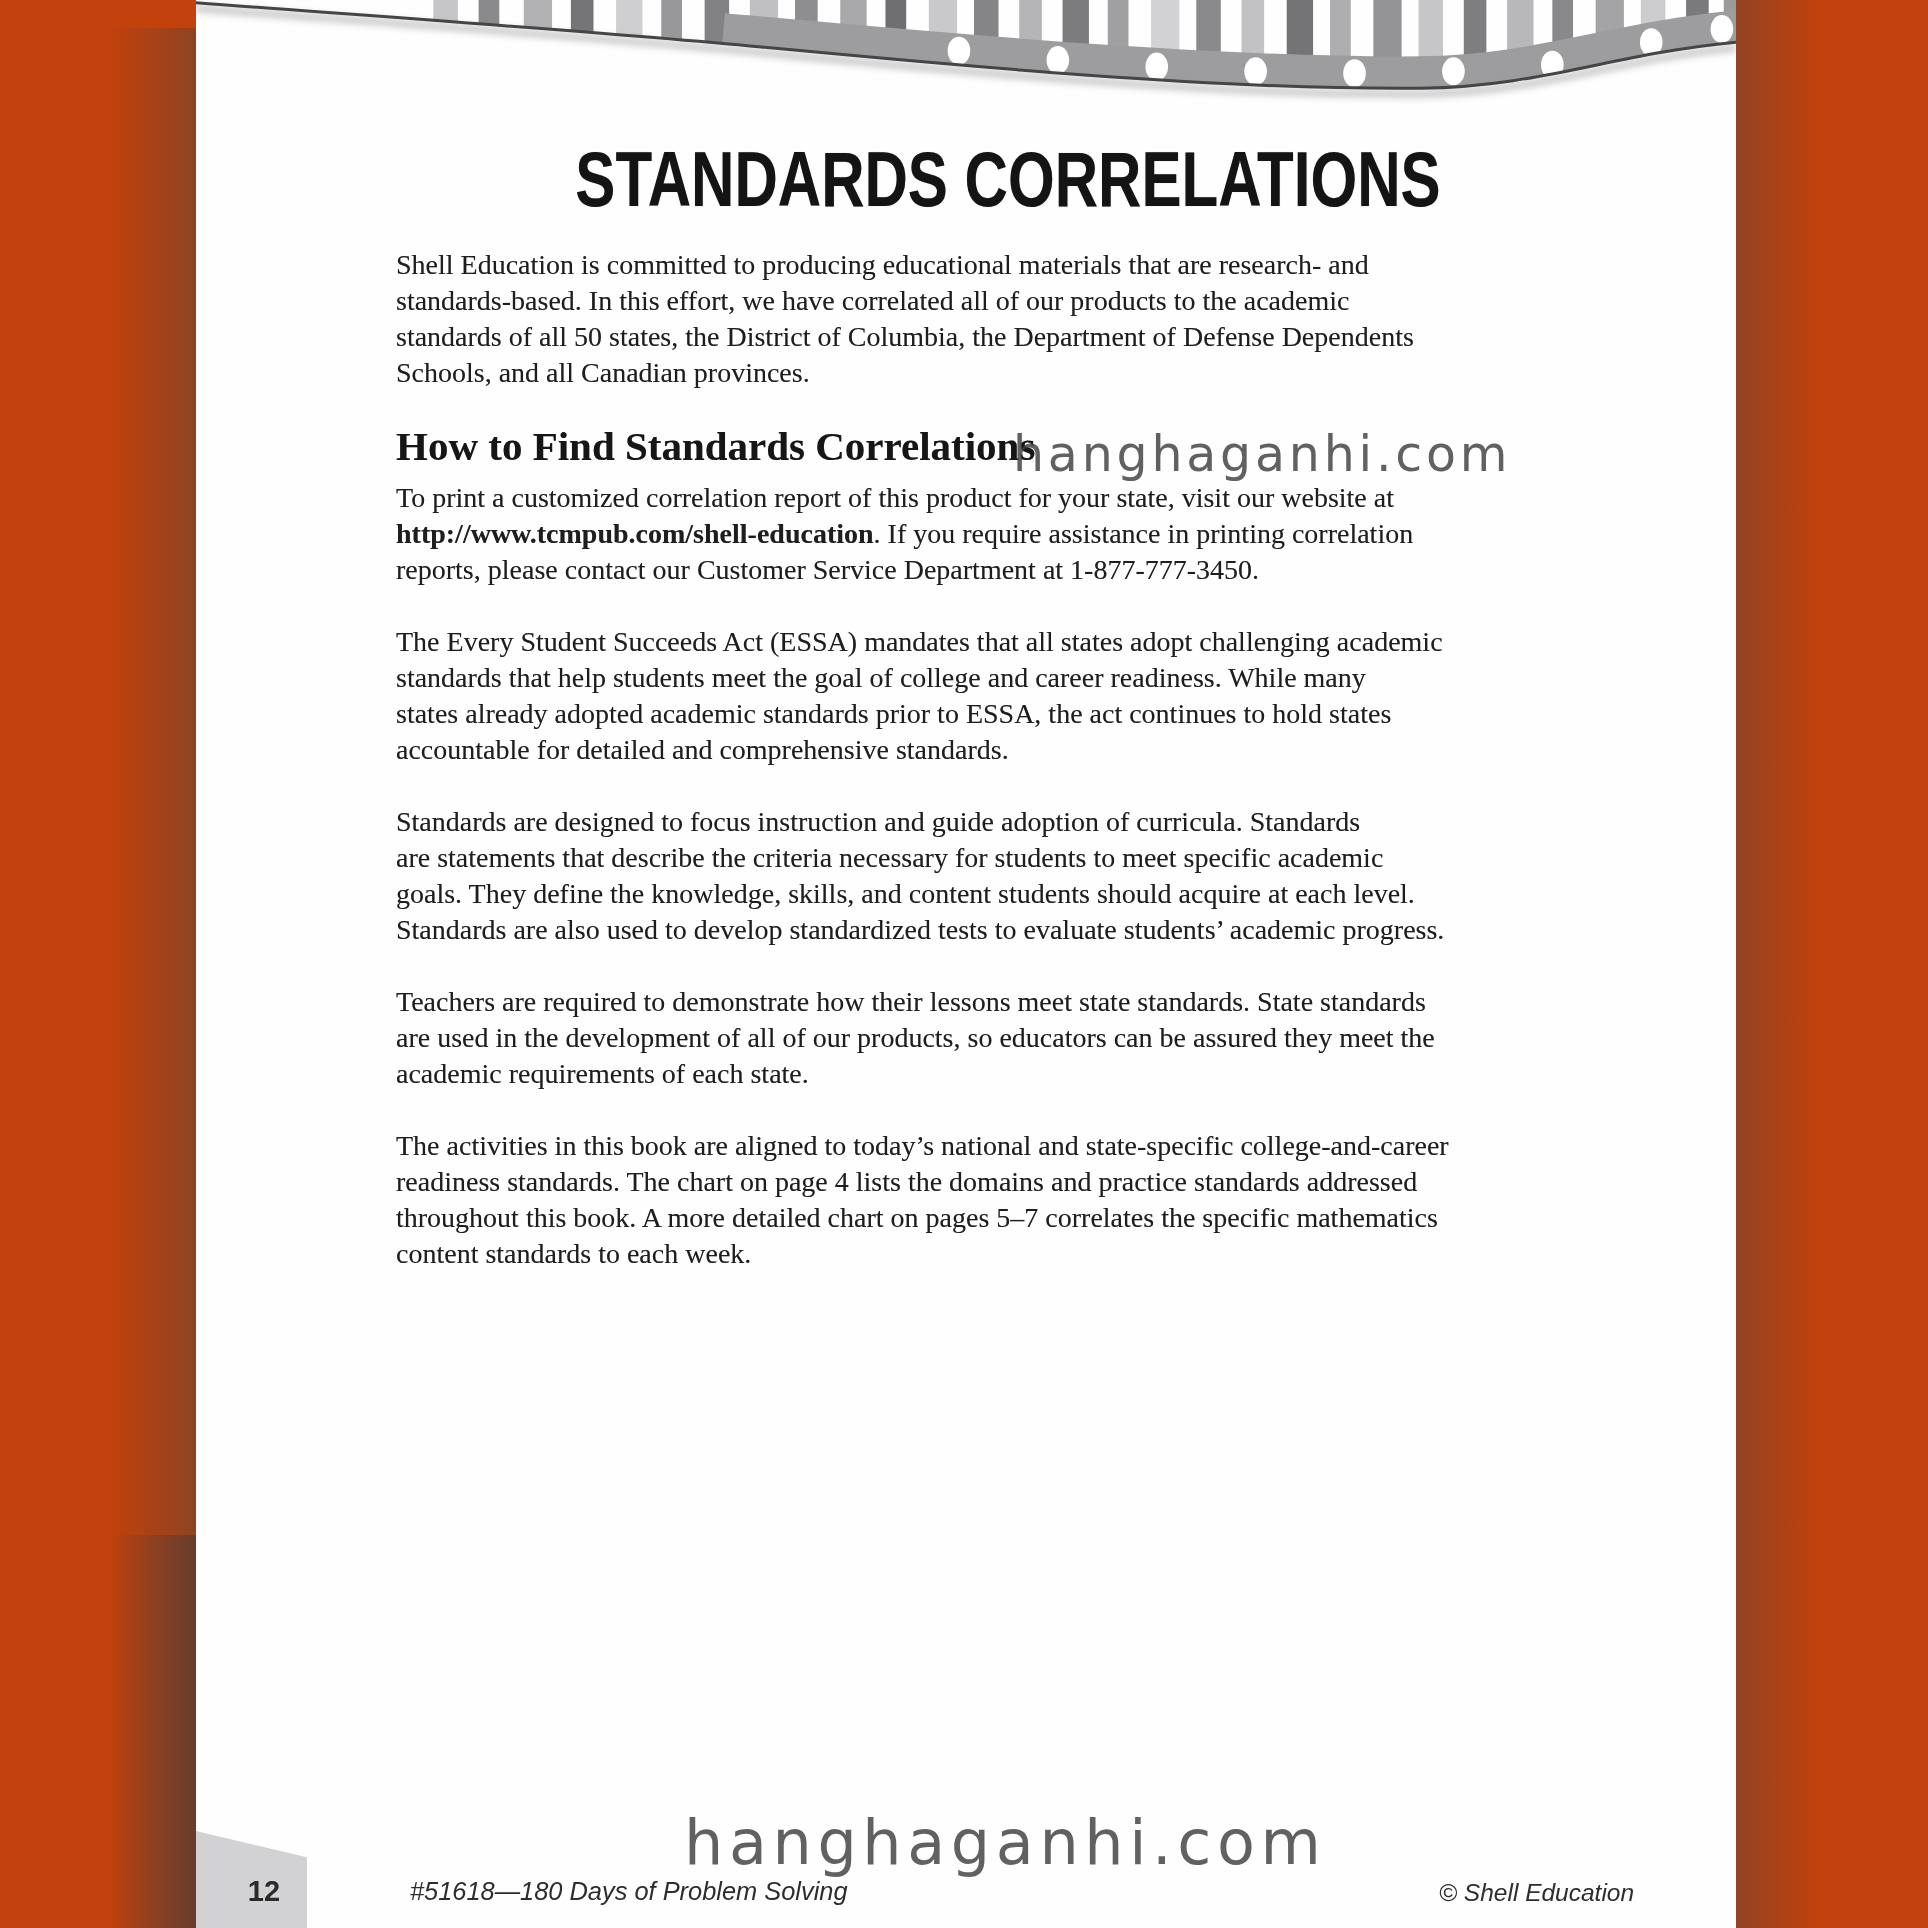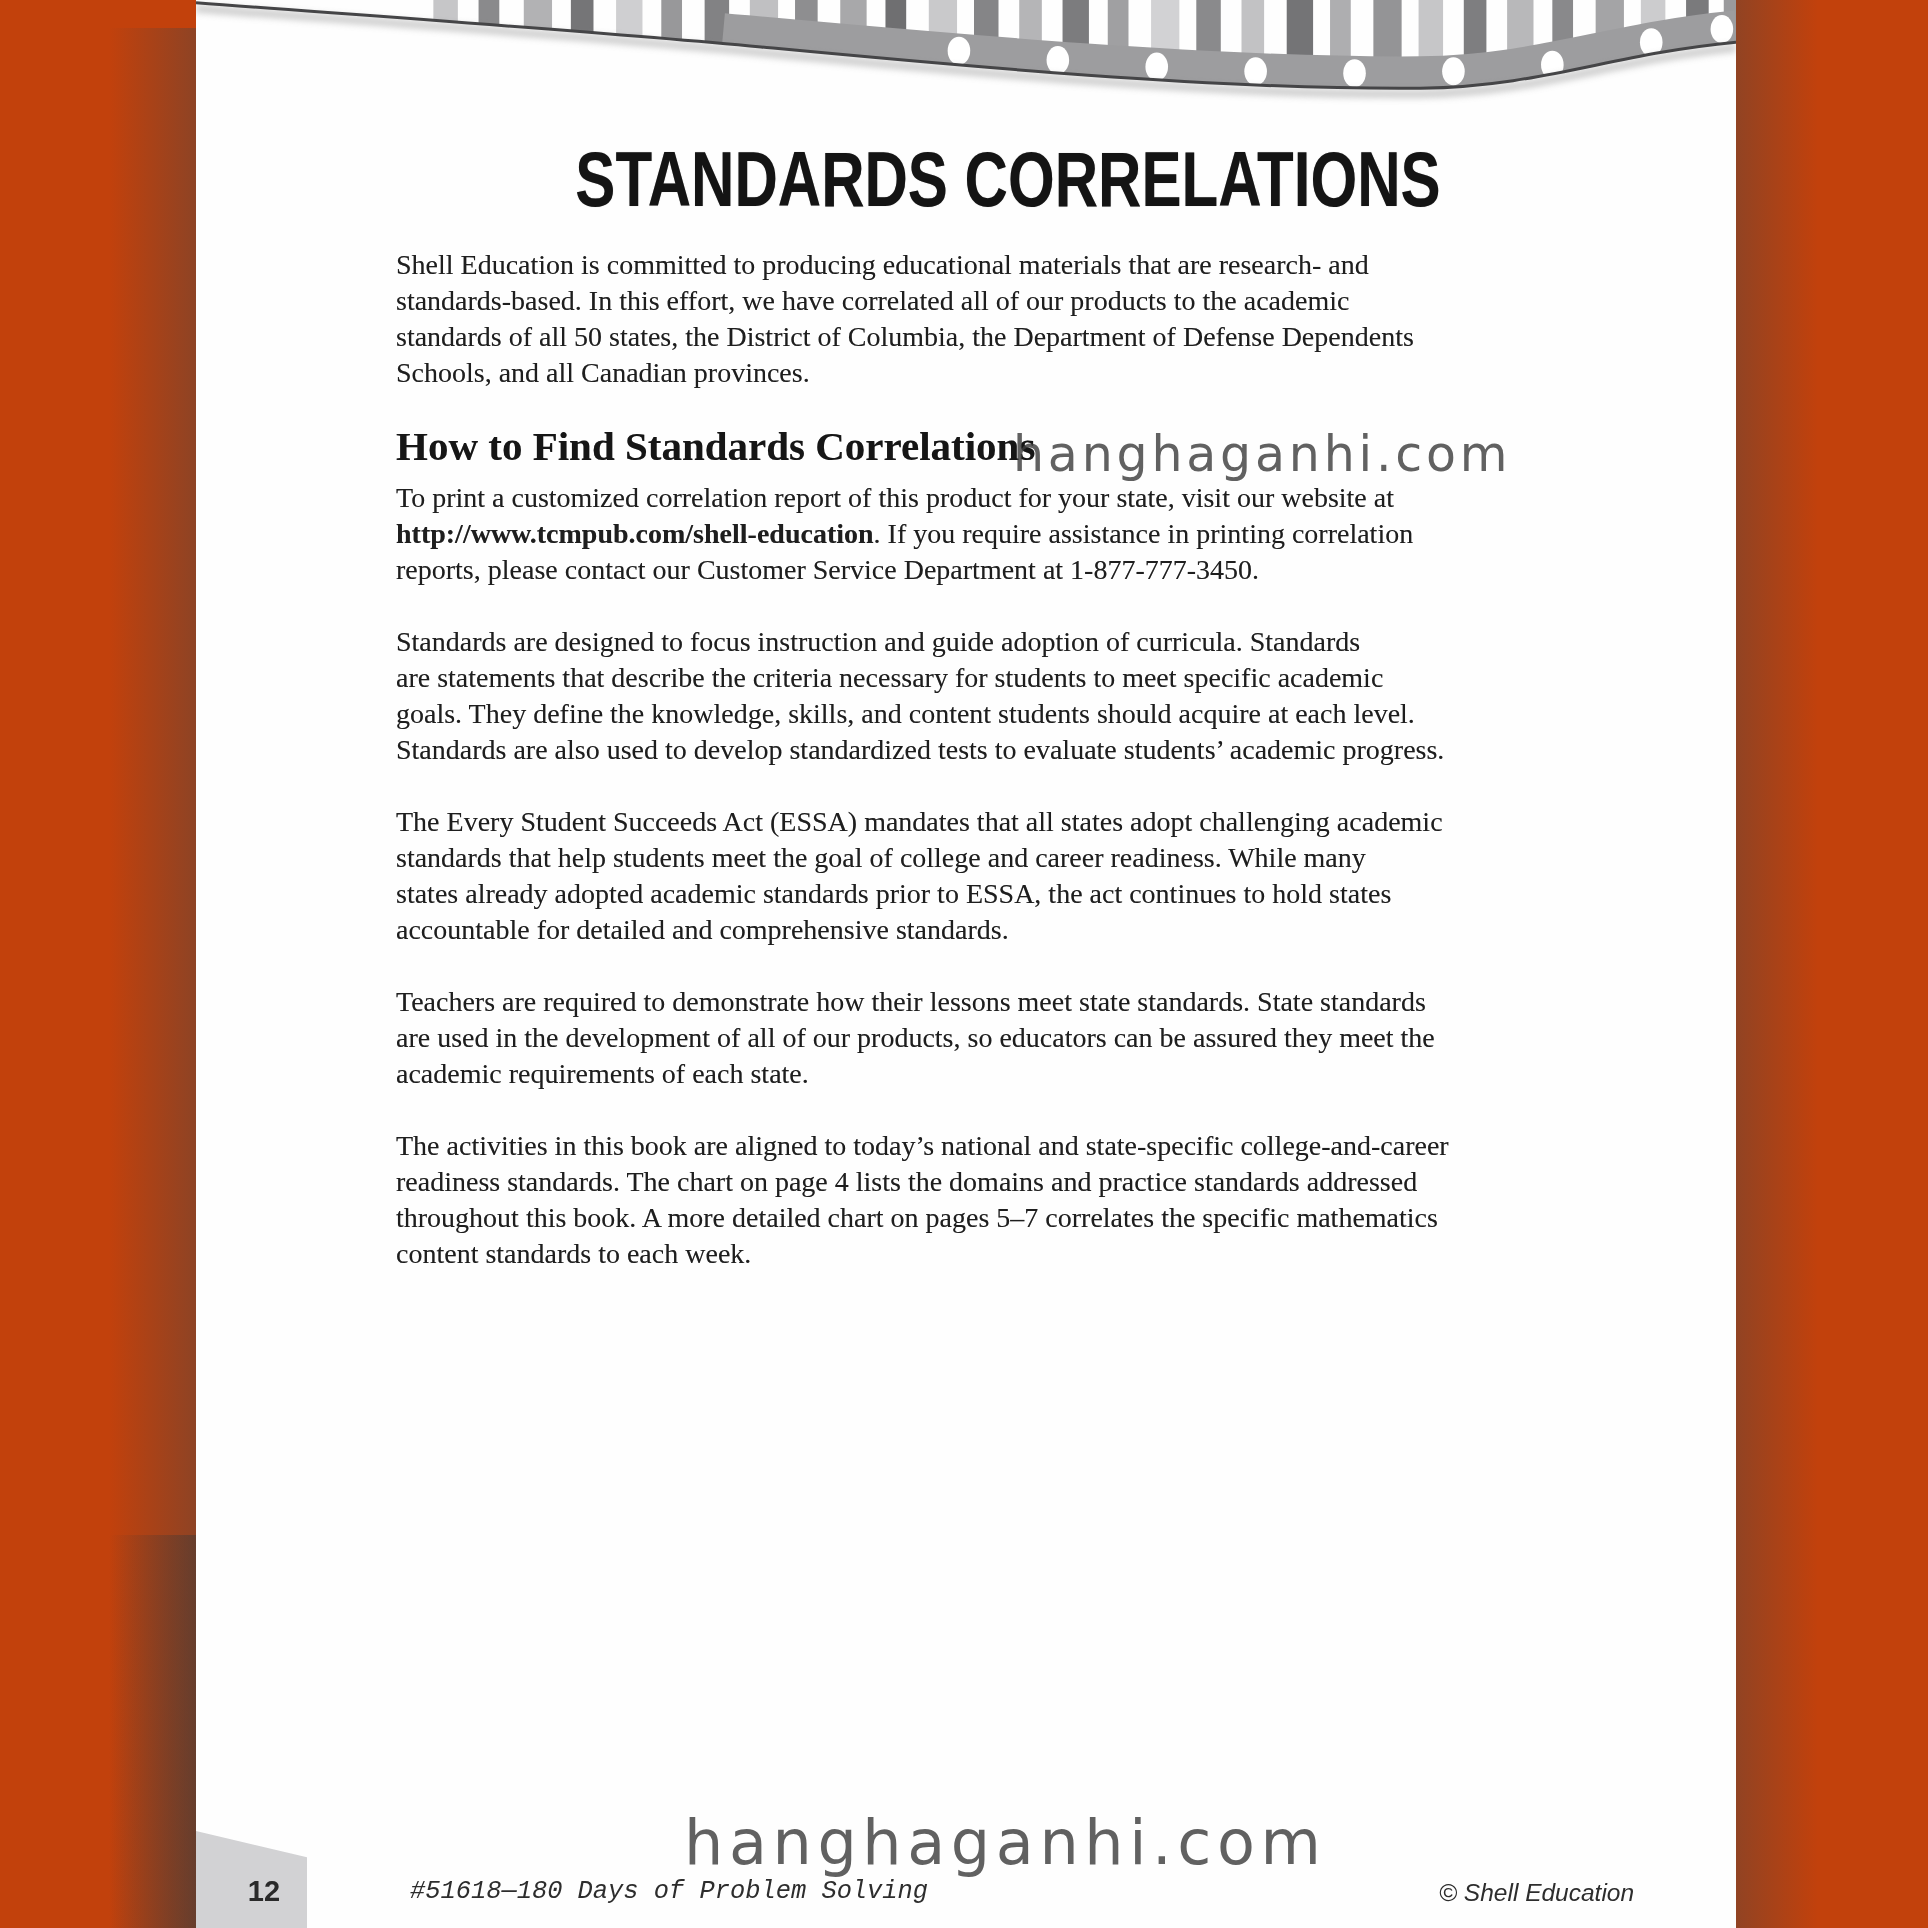--- a/index.html
+++ b/index.html
@@ -34,21 +34,21 @@
     color:#3f3f3f;opacity:0.82;white-space:nowrap;}
   .watermark-mid{left:817px;top:426px;font-size:49px;letter-spacing:3.8px;}
   .watermark-bottom{left:488px;top:1806px;font-size:62px;letter-spacing:5.6px;}
 
   .page-tab{position:absolute;left:0;top:1831px;width:111px;height:97px;background:#d2d2d4;
     clip-path:polygon(0 0, 100% 27%, 100% 100%, 0 100%);
     display:flex;align-items:center;justify-content:center;padding-top:0;}
   .page-tab span{font-family:"Liberation Sans", sans-serif;font-weight:bold;font-size:29px;
     color:#2a2a2a;margin-top:24.5px;margin-left:25px;}
 
-  .footer-ref{position:absolute;left:214px;top:1877px;font-family:Liberation Mono, monospace;
+  .footer-ref{position:absolute;left:214px;top:1877px;font-family:Liberation Sans, sans-serif;
     font-style:italic;font-size:25.4px;color:#2d2d2d;white-space:nowrap;}
   .footer-pub{position:absolute;left:1243px;top:1879px;font-family:"Liberation Sans", sans-serif;
     font-style:italic;font-size:24.5px;color:#2d2d2d;white-space:nowrap;}
 </style>
 </head>
 <body>
 
 <div class="photo">
 
   <div class="shadow-left"></div>
@@ -125,28 +125,28 @@
       <p>Shell Education is committed to producing educational materials that are research- and
 standards-based. In this effort, we have correlated all of our products to the academic
 standards of all 50 states, the District of Columbia, the Department of Defense Dependents
 Schools, and all Canadian provinces.</p>
 
       <h2>How to Find Standards Correlations</h2>
       <p><span>To print a customized correlation report of this product for your state, visit our website at
 </span><span class="link-bold">http://www.tcmpub.com/shell-education</span><span>. If you require assistance in printing correlation
 reports, please contact our Customer Service Department at 1-877-777-3450.</span></p>
 
+      <p>The Every Student Succeeds Act (ESSA) mandates that all states adopt challenging academic
+standards that help students meet the goal of college and career readiness. While many
+states already adopted academic standards prior to ESSA, the act continues to hold states
+accountable for detailed and comprehensive standards.</p>
       <p>Standards are designed to focus instruction and guide adoption of curricula. Standards
 are statements that describe the criteria necessary for students to meet specific academic
 goals. They define the knowledge, skills, and content students should acquire at each level.
 Standards are also used to develop standardized tests to evaluate students’ academic progress.</p>
-      <p>The Every Student Succeeds Act (ESSA) mandates that all states adopt challenging academic
-standards that help students meet the goal of college and career readiness. While many
-states already adopted academic standards prior to ESSA, the act continues to hold states
-accountable for detailed and comprehensive standards.</p>
       <p>Teachers are required to demonstrate how their lessons meet state standards. State standards
 are used in the development of all of our products, so educators can be assured they meet the
 academic requirements of each state.</p>
       <p>The activities in this book are aligned to today’s national and state-specific college-and-career
 readiness standards. The chart on page 4 lists the domains and practice standards addressed
 throughout this book. A more detailed chart on pages 5–7 correlates the specific mathematics
 content standards to each week.</p>
     </div>
 
     <div class="watermark watermark-mid">hanghaganhi.com</div>

